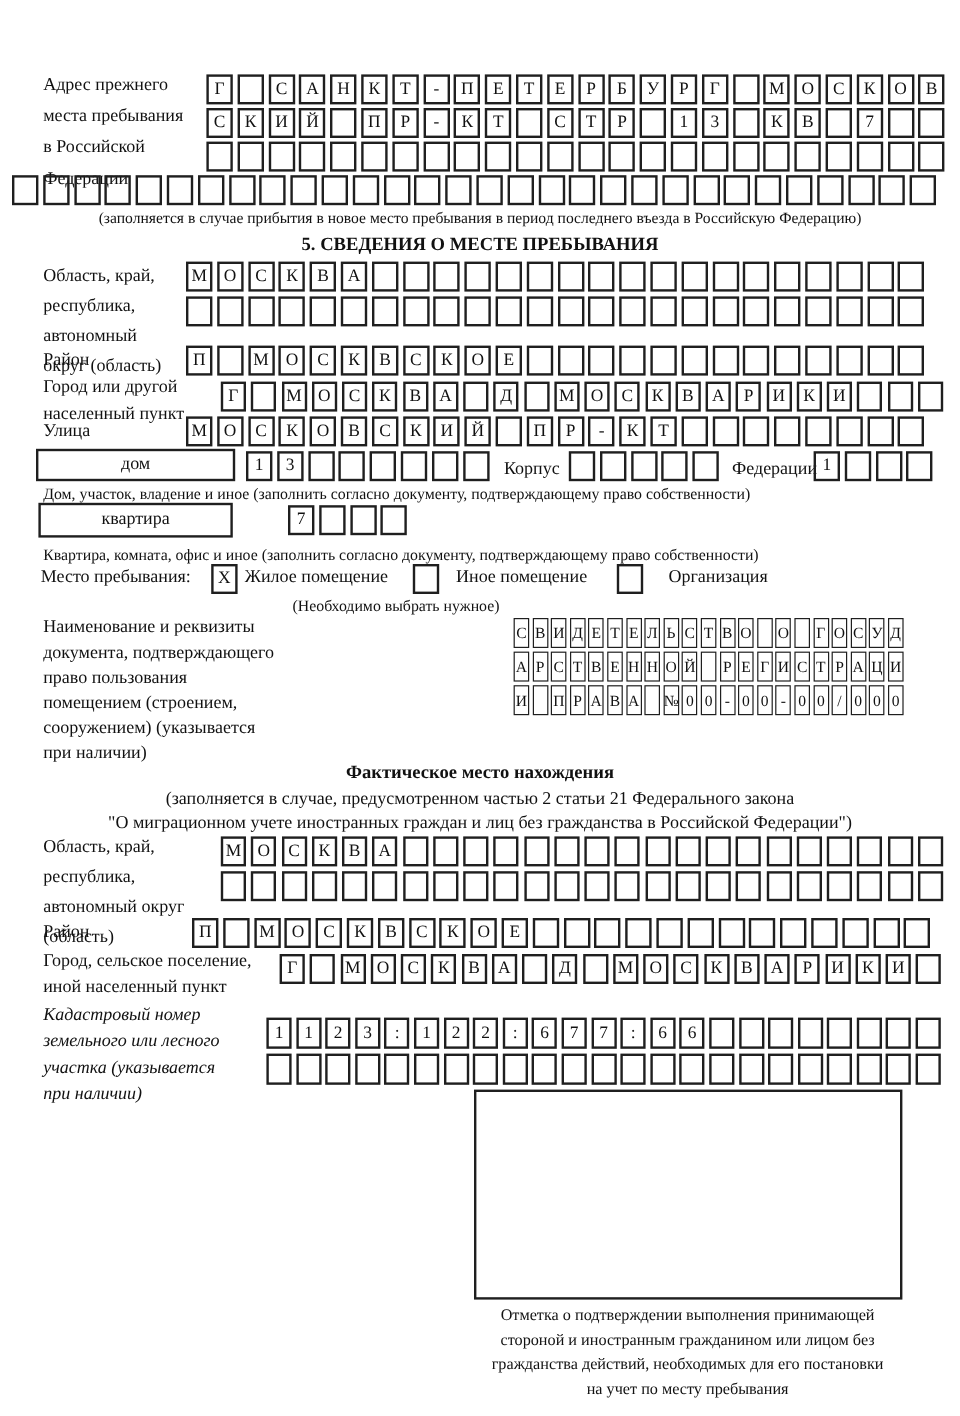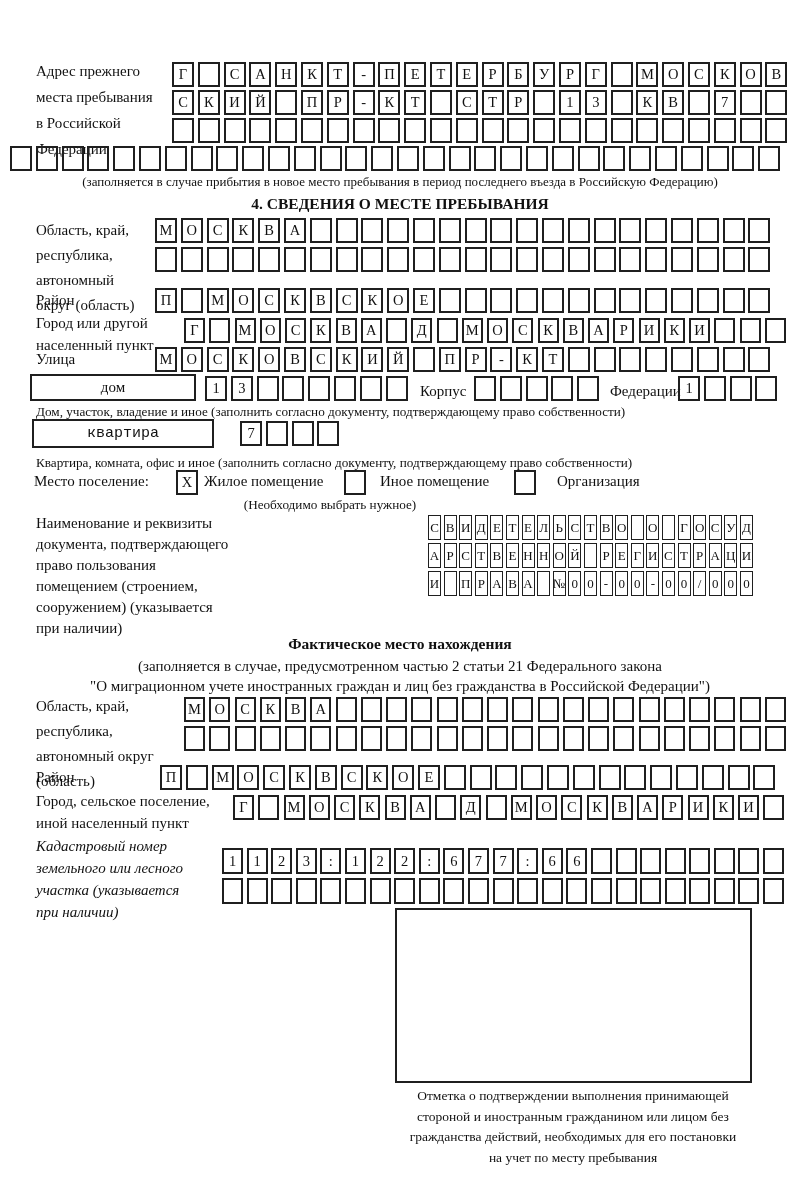--- a/index.html
+++ b/index.html
@@ -50,21 +50,21 @@
   #rowGorod { left:184px; top:318px; }
   #lblUl    { left:36px; top:347px; }
   #rowUl    { left:155px; top:347px; }
   #domBox   { left:30px; top:374px; width:166px; height:27px; }
   #rowDomN  { left:205px; top:376px; }
   #lblKorp  { left:420px; top:379px; }
   #rowKorp  { left:474px; top:376px; }
   #lblStro  { left:610px; top:379px; }
   #rowStro  { left:678px; top:376px; }
   #capDom   { left:36px; top:404px; }
-  #kvBox    { left:32px; top:419px; width:182px; height:29px;font-family:Liberation Mono, monospace; }
+  #kvBox    { left:32px; top:419px; width:162px; height:29px; }
   #rowKv    { left:240px; top:421px; }
   #capKv    { left:36px; top:455px; }
   #lblPlace { left:34px; top:473px; font-size:15px; position:absolute; }
   #cb1      { left:176px; top:470px; }
   #optJil   { left:204px; top:473px; font-size:15px; position:absolute; }
   #cb2      { left:344px; top:470px; }
   #optIn    { left:380px; top:473px; font-size:15px; position:absolute; }
   #cb3      { left:514px; top:470px; }
   #optOrg   { left:557px; top:473px; font-size:15px; position:absolute; }
   #noteSel  { left:130px; top:497px; width:400px; font-size:13.2px; }
@@ -202,21 +202,21 @@
       <span class="cell"></span>
       <span class="cell"></span>
       <span class="cell"></span>
       <span class="cell"></span>
       <span class="cell"></span>
       <span class="cell"></span>
       <span class="cell"></span>
     </div>
   <div class="ctr" id="noteA">(заполняется в случае прибытия в новое место пребывания в период последнего въезда в Российскую Федерацию)</div>
 
-  <div class="ttl" id="t2">4. СВЕДЕНИЯ О МЕСТЕ ПРЕБЫВАНИЯ</div>
+  <div class="ttl" id="t2">5. СВЕДЕНИЯ О МЕСТЕ ПРЕБЫВАНИЯ</div>
 
   <div class="lbl" id="lblOb">Область, край,
 республика,
 автономный
 округ (область)</div>
   <div class="boxrow" id="rowOb1">
       <span class="cell">М</span>
       <span class="cell">О</span>
       <span class="cell">С</span>
       <span class="cell">К</span>
@@ -383,21 +383,21 @@
 
   <div class="widebox" id="kvBox">квартира</div>
   <div class="boxrow" id="rowKv">
       <span class="cell">7</span>
       <span class="cell"></span>
       <span class="cell"></span>
       <span class="cell"></span>
     </div>
   <div class="cap" id="capKv">Квартира, комната, офис и иное (заполнить согласно документу, подтверждающему право собственности)</div>
 
-  <div id="lblPlace">Место поселение:</div>
+  <div id="lblPlace">Место пребывания:</div>
   <div class="boxrow" id="cb1">
       <span class="cell">X</span>
     </div>
   <div id="optJil">Жилое помещение</div>
   <div class="boxrow" id="cb2">
       <span class="cell"></span>
     </div>
   <div id="optIn">Иное помещение</div>
   <div class="boxrow" id="cb3">
       <span class="cell"></span>

